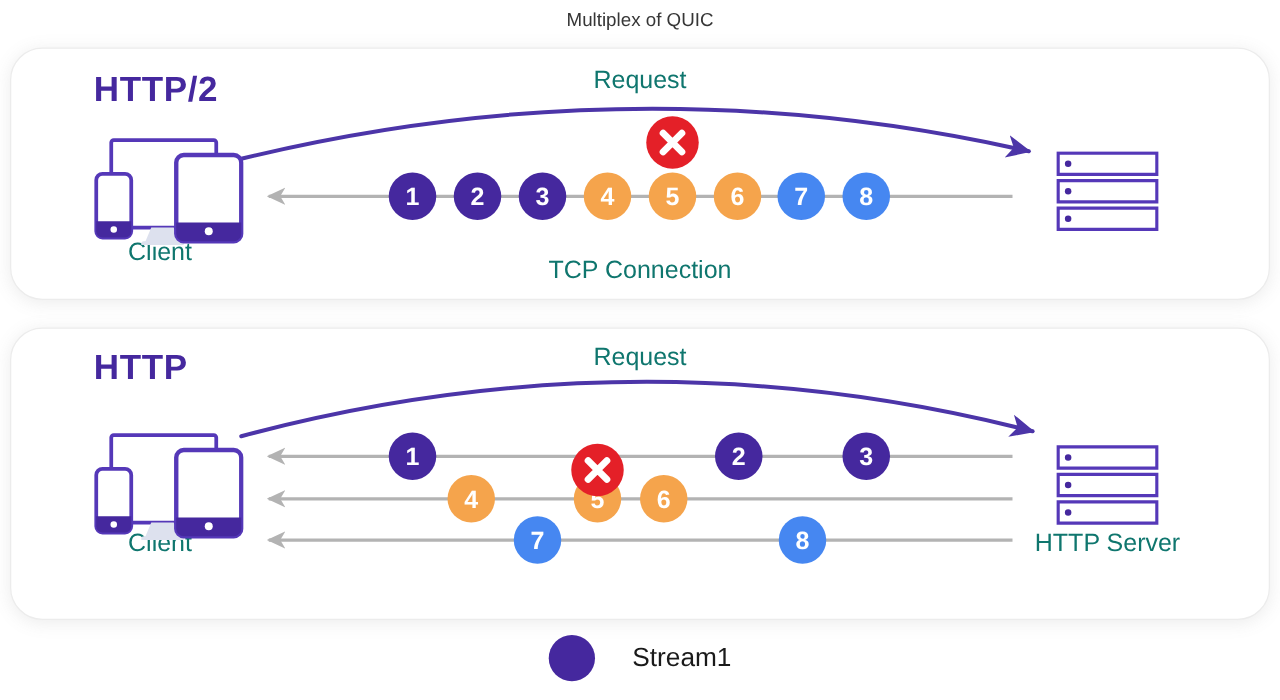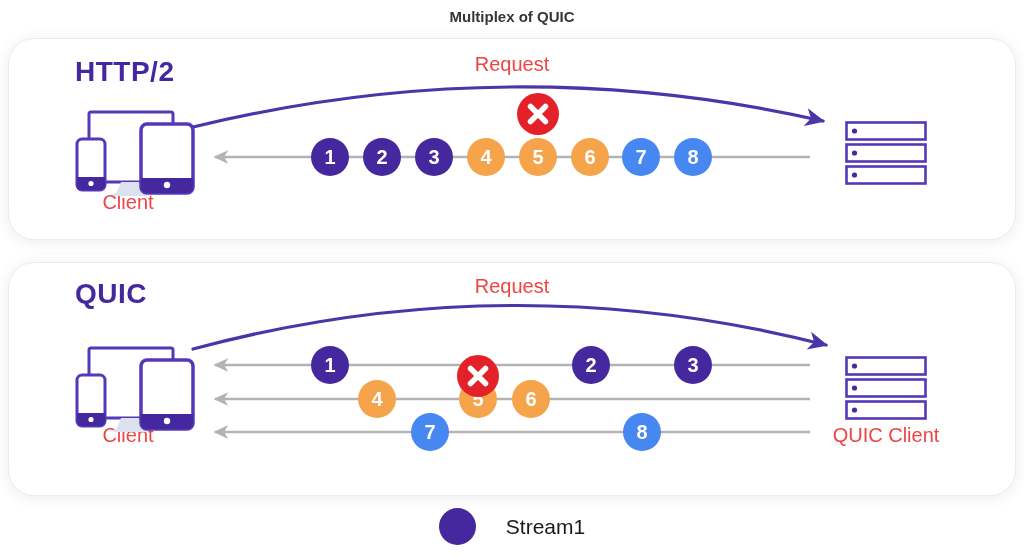--- a/index.html
+++ b/index.html
@@ -1,28 +1,28 @@
 <!DOCTYPE html>
 <html style="--c-stream1: #45289E; --c-stream2: #F5A44C; --c-stream3: #4687F1; --c-error: #E42028; --c-curve: #4C35A8; --c-line: #B3B3B3; --c-icon: #5538B8; --c-iconfill: #45289E;"><head>
 <meta charset="utf-8">
 <style>
   html,body{margin:0;padding:0;background:#ffffff;}
   .stage{position:relative;width:1024px;height:560px;background:#fff;overflow:hidden;
          font-family:"Liberation Sans",sans-serif;color:#1f1f1f;}
   .title{position:absolute;left:512px;top:8px;transform:translateX(-50%);
-         font-size:15px;font-weight:700;color:#363636;white-space:nowrap;}
+         font-size:15px;font-weight:400;color:#363636;white-space:nowrap;}
   .panel{position:absolute;left:8px;width:1006px;background:#fff;
          border:1.5px solid #ececec;border-radius:26px;
          box-shadow:0 2px 14px rgba(120,120,120,.14);}
   .panel-http2{top:38px;height:200px;}
   .panel-quic{top:262px;height:232px;}
   #overlay{position:absolute;left:0;top:0;width:1024px;height:560px;}
   .abs{position:absolute;white-space:nowrap;}
   .proto{font-size:28px;font-weight:800;letter-spacing:.5px;color:var(--c-stream1);}
-  .clabel{transform:translateX(-50%);font-size:20px;color:#ef4444;}
+  .clabel{transform:translateX(-50%);font-size:20px;color:#0f766e;}
   .icon{position:absolute;}
   .icon .st{fill:#fff;stroke:var(--c-icon);}
   .icon .fl{fill:var(--c-iconfill);}
   .icon .gray{fill:#dde1ee;}
   .legend{position:absolute;left:0;top:508px;width:1024px;display:flex;
           justify-content:center;align-items:center;gap:58px;}
   .legend-item{display:flex;align-items:center;gap:30px;}
   .legend-dot{width:37px;height:37px;border-radius:50%;}
   .c-stream1{background:var(--c-stream1);}
   .c-stream2{background:var(--c-stream2);}
@@ -126,25 +126,26 @@
       <g>
         <circle cx="478" cy="376" r="21" fill="#E42028"></circle>
         <path d="M470.5,368.5 L485.5,383.5
                    M485.5,368.5 L470.5,383.5" stroke="#fff" stroke-width="5.5" stroke-linecap="round" fill="none"></path>
       </g>
     </svg>
 
   <div class="abs proto" style="left:75px;top:56px">HTTP/2</div>
   <div class="abs clabel" style="left:512px;top:53px">Request</div>
   <div class="abs clabel" style="left:128px;top:191px">Client</div>
+  <div class="abs clabel" style="left:512px;top:205px">TCP Connection</div>
 
-  <div class="abs proto" style="left:75px;top:278px">QUIC</div>
+  <div class="abs proto" style="left:75px;top:278px">HTTP</div>
   <div class="abs clabel" style="left:512px;top:275px">Request</div>
   <div class="abs clabel" style="left:128px;top:424px">Client</div>
-  <div class="abs clabel" style="left:886px;top:424px">QUIC Client</div>
+  <div class="abs clabel" style="left:886px;top:424px">HTTP Server</div>
 
   <svg class="icon" style="left:75px;top:108px" width="120" height="88" viewBox="0 0 120 88">
     <rect class="st" x="14" y="4" width="84" height="70" rx="2" stroke-width="3"></rect>
     <path class="gray" d="M46 74 L64 74 L69 86 L41 86 Z"></path>
     <rect class="gray" x="38" y="85" width="34" height="4" rx="2"></rect>
     <rect class="st" x="2" y="31" width="28" height="51" rx="5" stroke-width="3"></rect>
     <path class="fl" d="M2 69 h28 v8 a5 5 0 0 1 -5 5 h-18 a5 5 0 0 1 -5 -5 Z"></path>
     <circle cx="16" cy="75.5" r="2.6" fill="#fff"></circle>
     <rect class="st" x="66" y="16" width="52" height="69" rx="6" stroke-width="3.5"></rect>
     <path class="fl" d="M66 70 h52 v9 a6 6 0 0 1 -6 6 h-40 a6 6 0 0 1 -6 -6 Z"></path>

